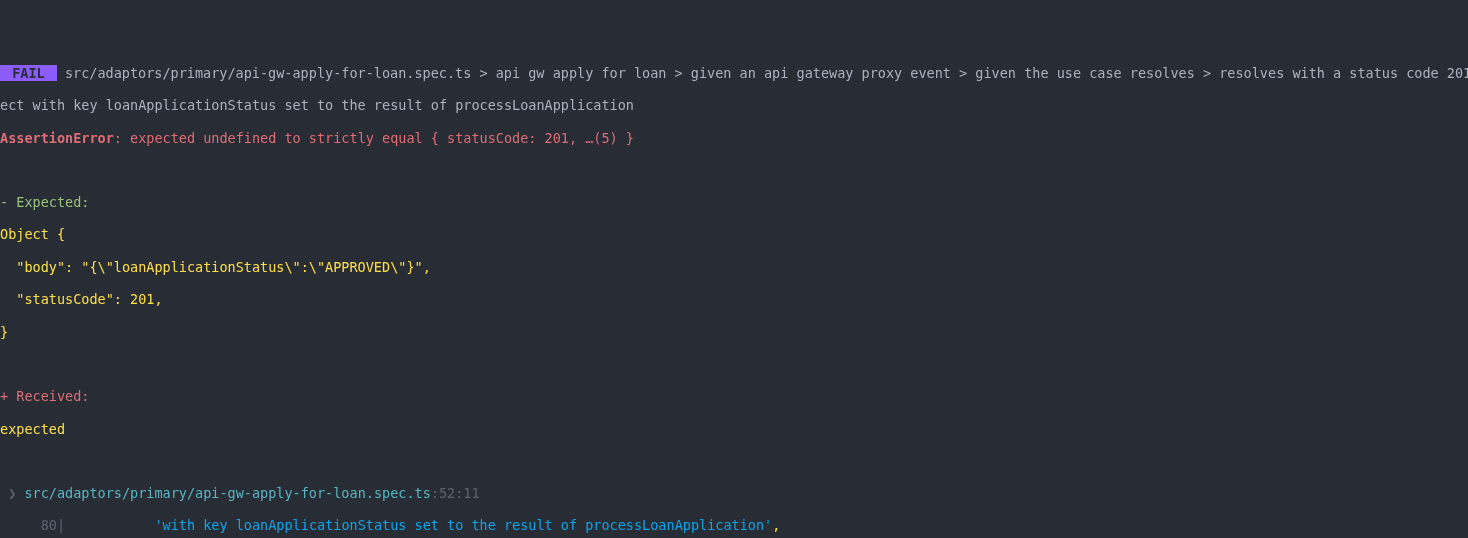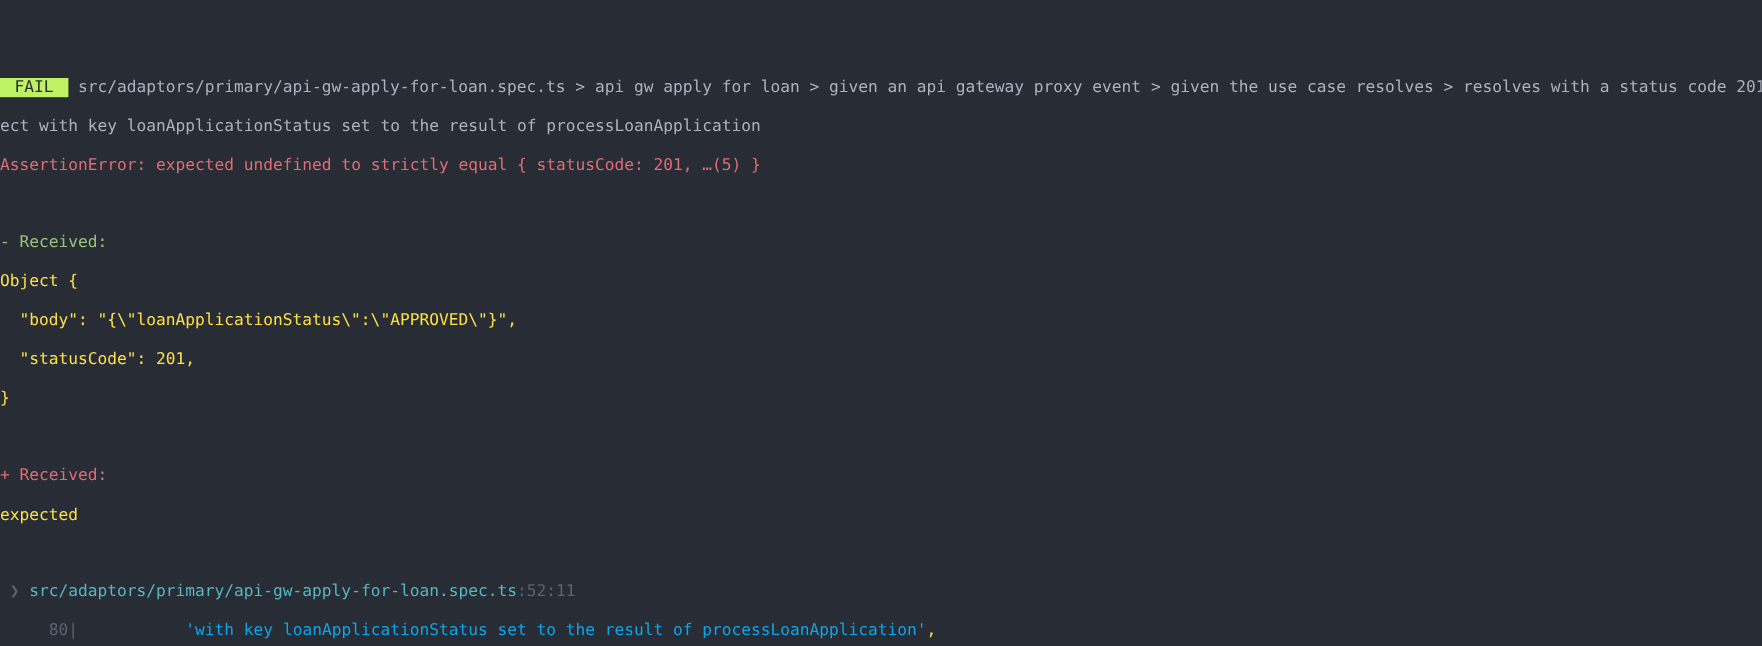--- a/index.html
+++ b/index.html
@@ -8,46 +8,46 @@
     color: #abb2bf;
     font-family: "Menlo", "Consolas", "DejaVu Sans Mono", monospace;
     font-size: 13.5px;
     line-height: 1.2;
     padding: 0;
     white-space: pre;
     overflow-x: auto;
   }
   .line { white-space: pre; }
   .fail-badge {
-    background: #bef264;
+    background: #8b5cf6;
     color: #282c34;
-    font-weight: normal;
+    font-weight: bold;
     padding: 0 4px;
   }
   .path { color: #abb2bf; }
   .chevron { color: #abb2bf; }
   .red { color: #e06c75; }
   .green { color: #98c379; }
   .cyan { color: #56b6c2; }
   .yellow { color: #0ea5e9; }
   .dim { color: #5c6370; }
   .white { color: #fde047; }
-  .bold { font-weight: normal; }
+  .bold { font-weight: bold; }
   .blank { height: 16px; }
 </style>
 </head>
 <body>
 
 
 
 <div class="line"><span class="fail-badge"> FAIL </span> <span class="path">src/adaptors/primary/api-gw-apply-for-loan.spec.ts</span> <span class="chevron">&gt;</span> <span class="path">api gw apply for loan</span> <span class="chevron">&gt;</span> <span class="path">given an api gateway proxy event</span> <span class="chevron">&gt;</span> <span class="path">given the use case resolves</span> <span class="chevron">&gt;</span> <span class="path">resolves with a status code 201</span></div>
 <div class="line path">ect with key loanApplicationStatus set to the result of processLoanApplication</div>
 <div class="line"><span class="red bold">AssertionError</span><span class="red">: expected undefined to strictly equal { statusCode: 201, …(5) }</span></div>
 <div class="blank"></div>
-<div class="line green">- Received:</div>
+<div class="line green">- Expected:</div>
 <div class="line white">Object {</div>
 <div class="line white">  "body": "{\"loanApplicationStatus\":\"APPROVED\"}",</div>
 <div class="line white">  "statusCode": 201,</div>
 <div class="line white">}</div>
 <div class="blank"></div>
 <div class="line red">+ Received:</div>
 <div class="line white">expected</div>
 <div class="blank"></div>
 <div class="line"><span class="dim"> ❯ </span><span class="cyan">src/adaptors/primary/api-gw-apply-for-loan.spec.ts</span><span class="dim">:52:11</span></div>
 <div class="line">     <span class="dim">80</span><span class="dim">|           </span><span class="yellow">'with key loanApplicationStatus set to the result of processLoanApplication'</span><span class="white">,</span></div>

